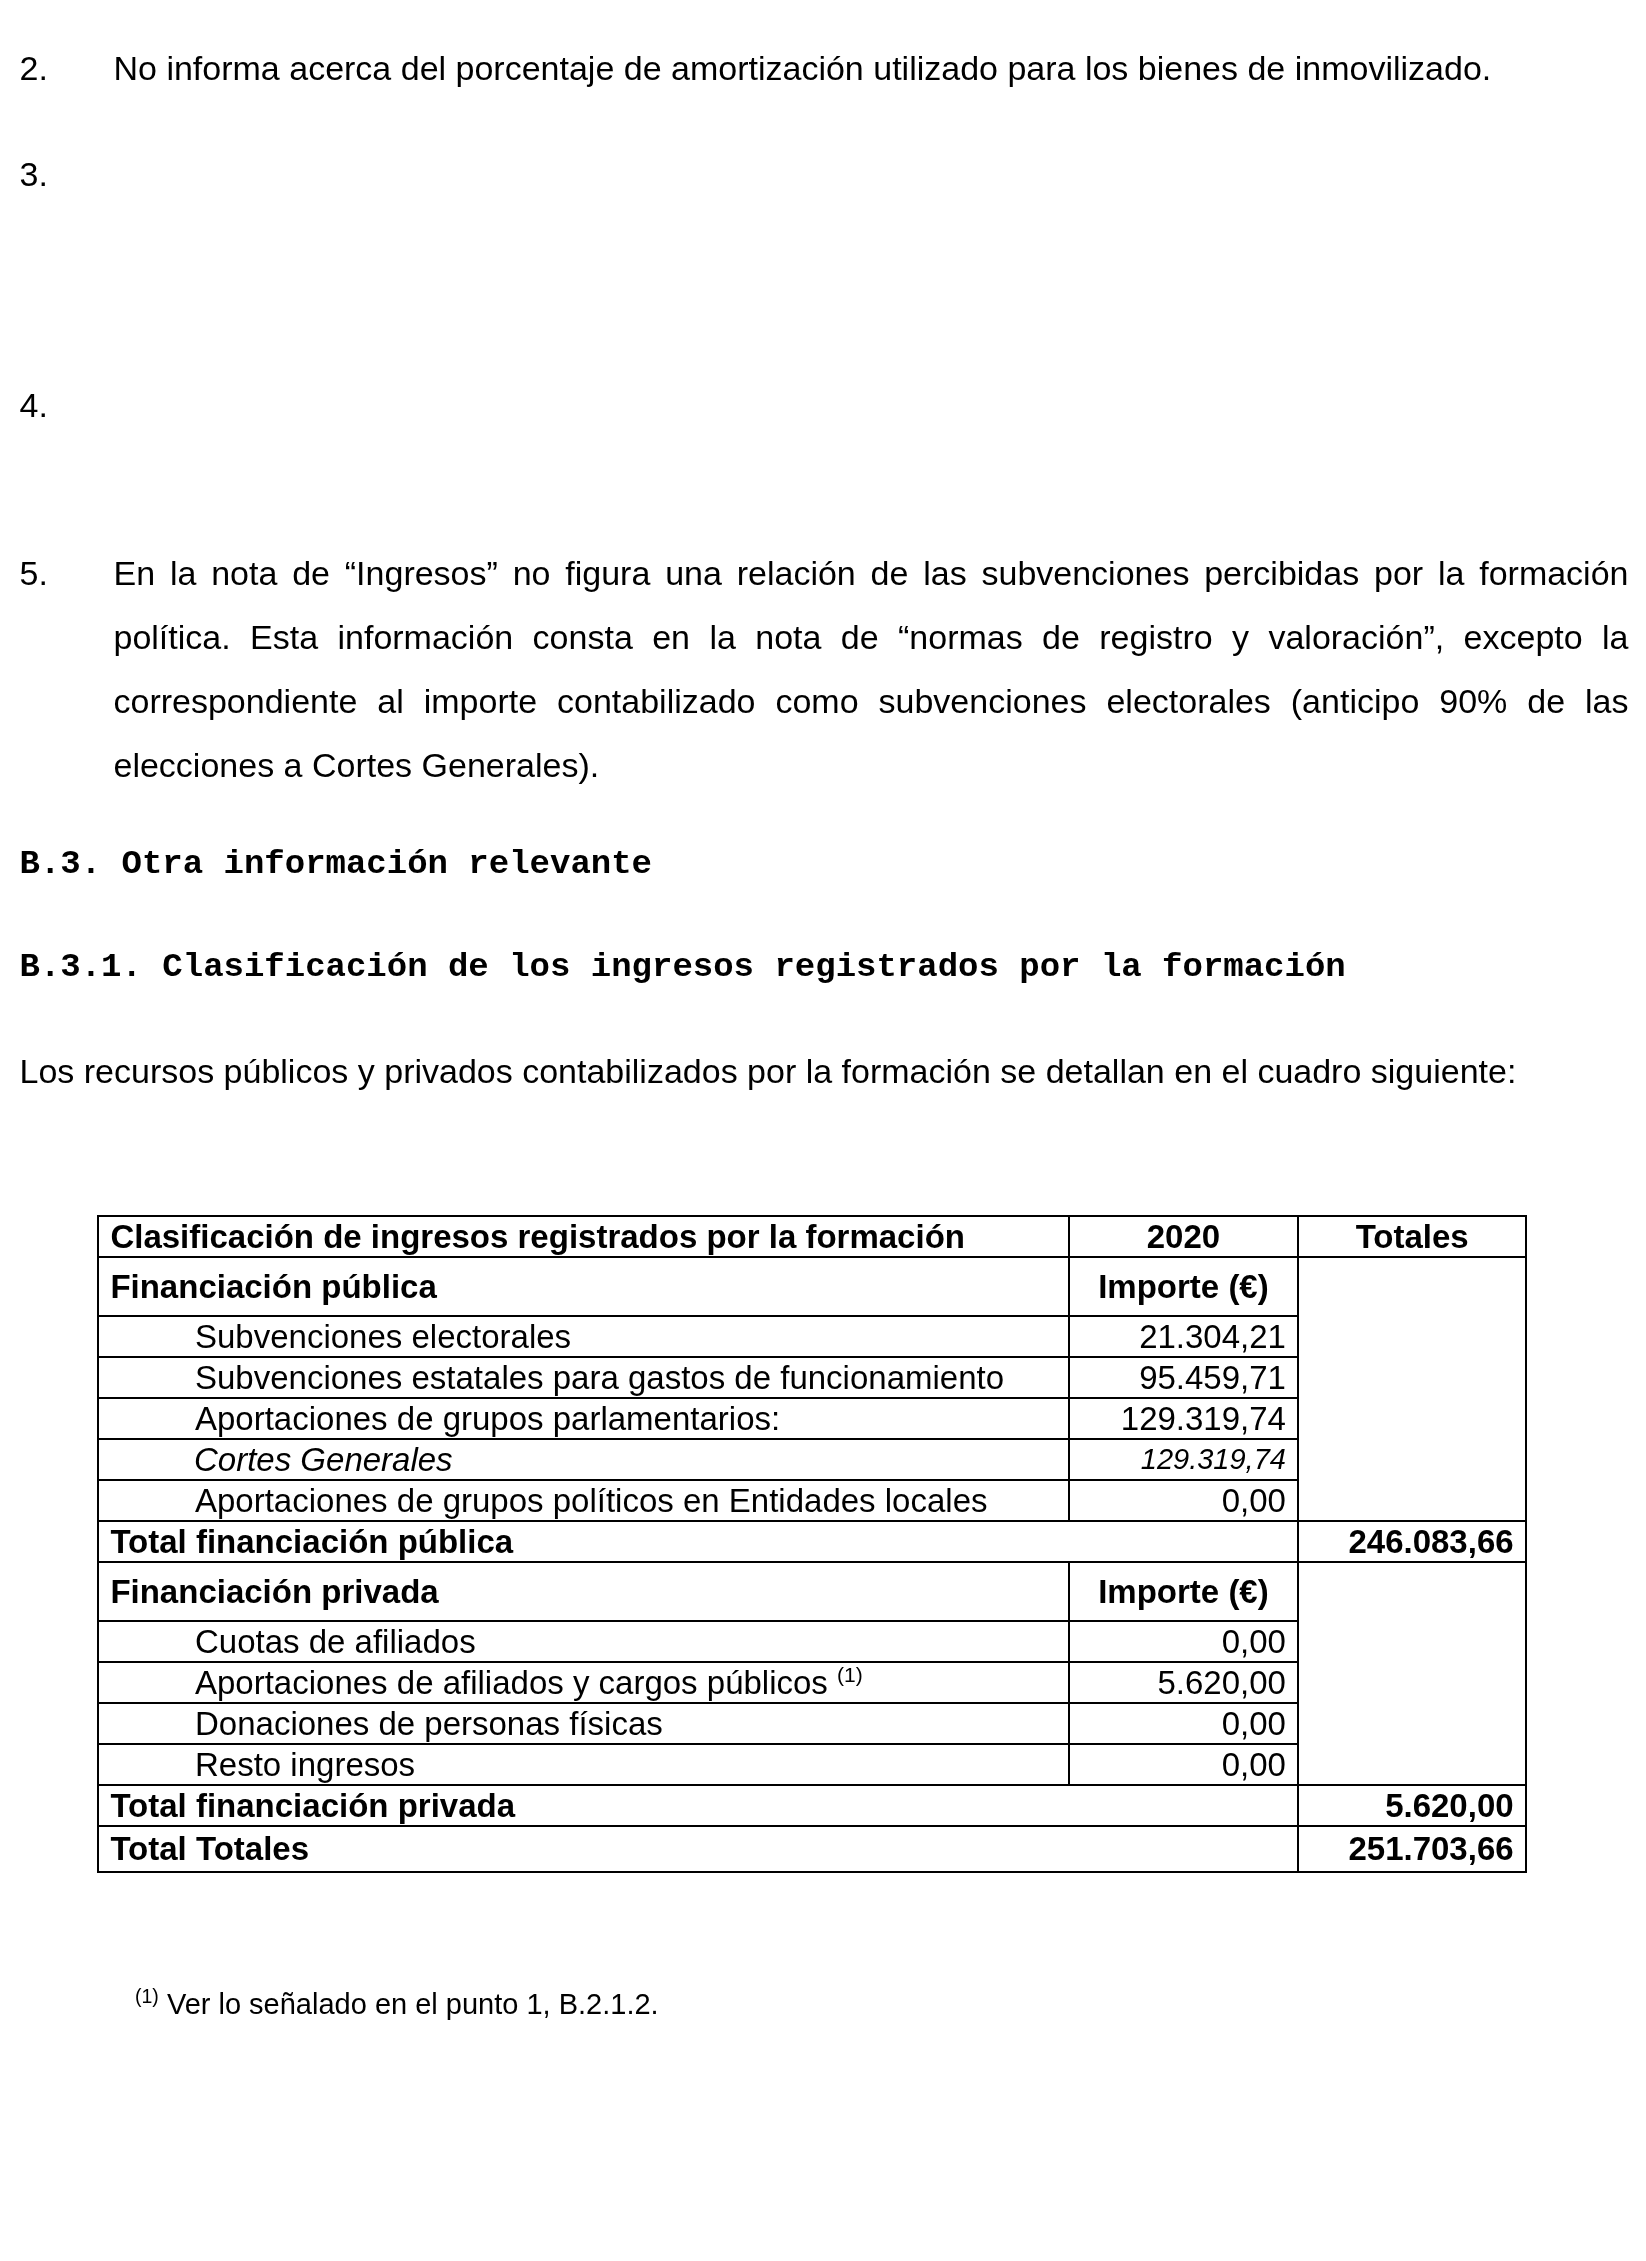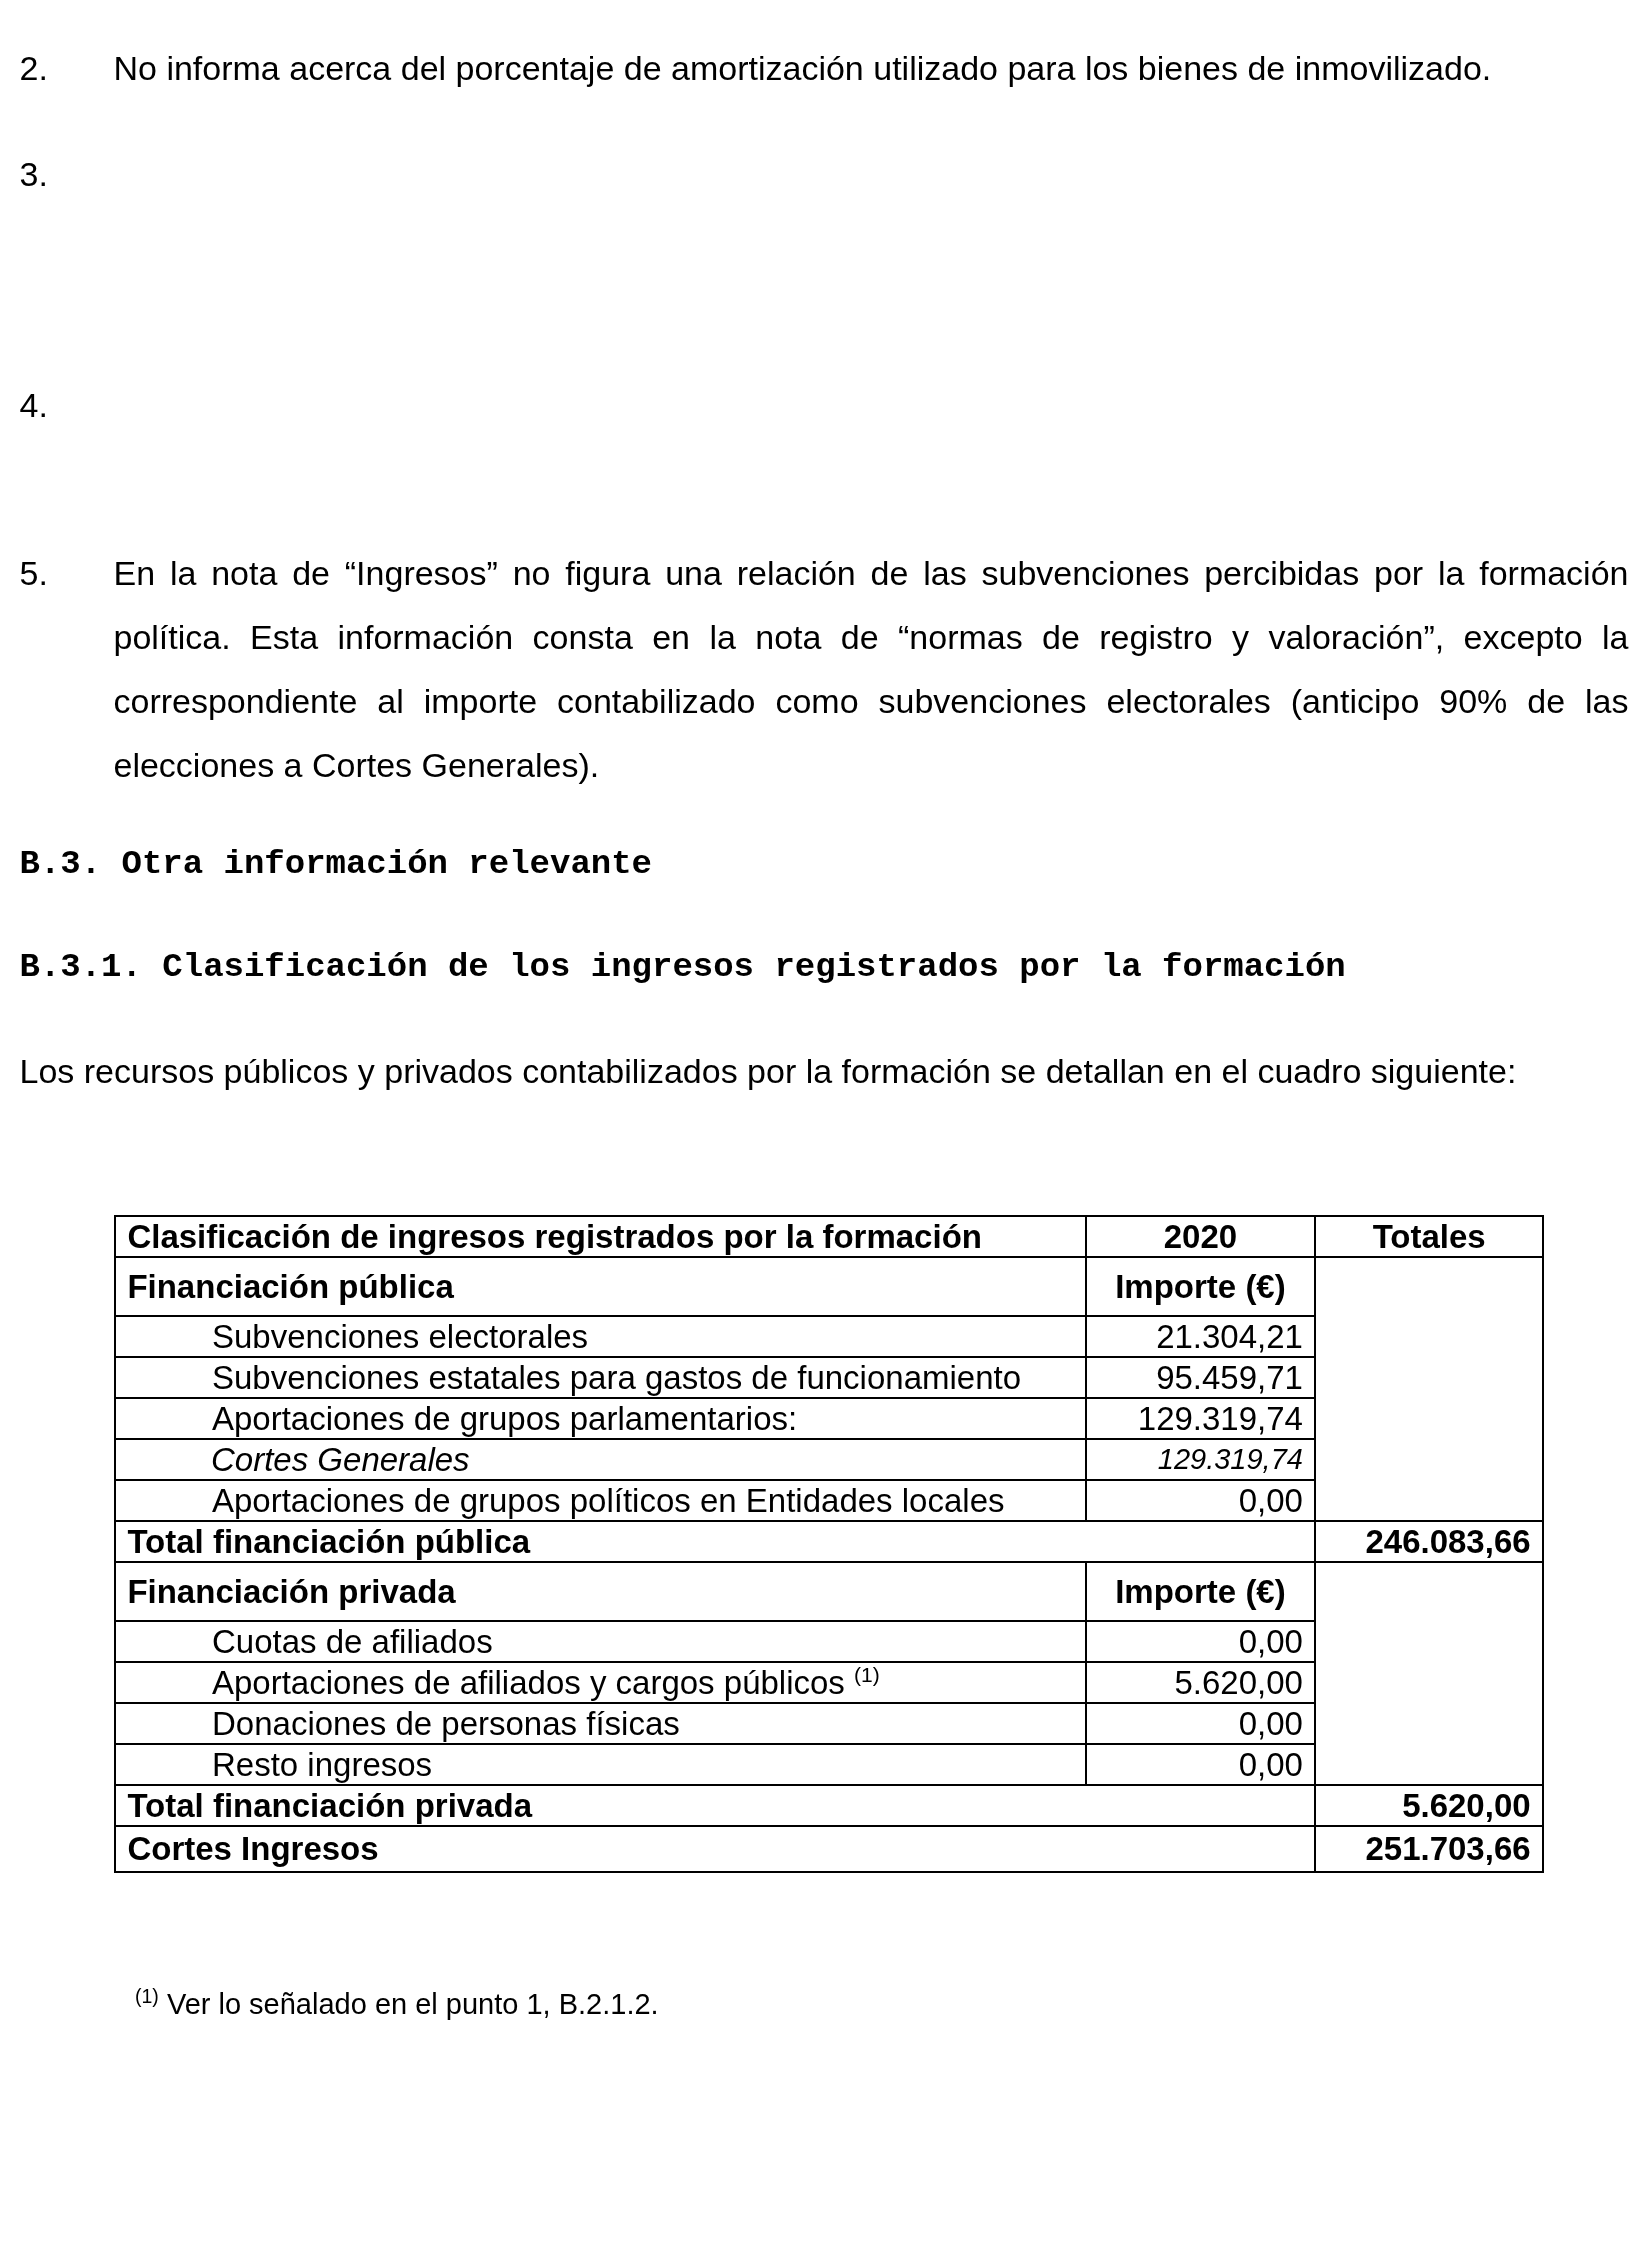--- a/index.html
+++ b/index.html
@@ -18,21 +18,21 @@
     padding-left: 94px;
     text-align: justify;
     line-height: 64px;
     margin: 0;
   }
   .item .num { position: absolute; left: 0; top: 0; }
   .heading { font-weight: bold; line-height: 64px; position: absolute; font-family: Liberation Mono, monospace; }
   .para { text-align: justify; line-height: 64px; position: absolute; width: 1609px; }
   table {
     position: absolute;
-    left: 114px;
+    left: 97px;
     top: 1215px;
     border-collapse: collapse;
     width: 1430px;
     font-size: 33px;
   }
   td {
     border: 2.4px solid #000;
     padding: 0 11.4px;
     height: 39px;
     line-height: 39px;
@@ -138,21 +138,21 @@
   </tr>
   <tr>
     <td class="c1 sub">Resto ingresos</td>
     <td class="c2">0,00</td>
   </tr>
   <tr>
     <td class="bold" colspan="2">Total financiación privada</td>
     <td class="c3 bold">5.620,00</td>
   </tr>
   <tr class="tall" style="height:46px;">
-    <td class="bold" colspan="2" style="height:44px; line-height:44px;">Cortes Ingresos</td>
+    <td class="bold" colspan="2" style="height:44px; line-height:44px;">Total Totales</td>
     <td class="c3 bold" style="height:44px; line-height:44px;">251.703,66</td>
   </tr>
 </tbody>
   </table>
 
 <div class="footnote">
   <sup>(1)</sup><span> Ver lo señalado en el punto 1, B.2.1.2.</span>
 </div>
 
 

